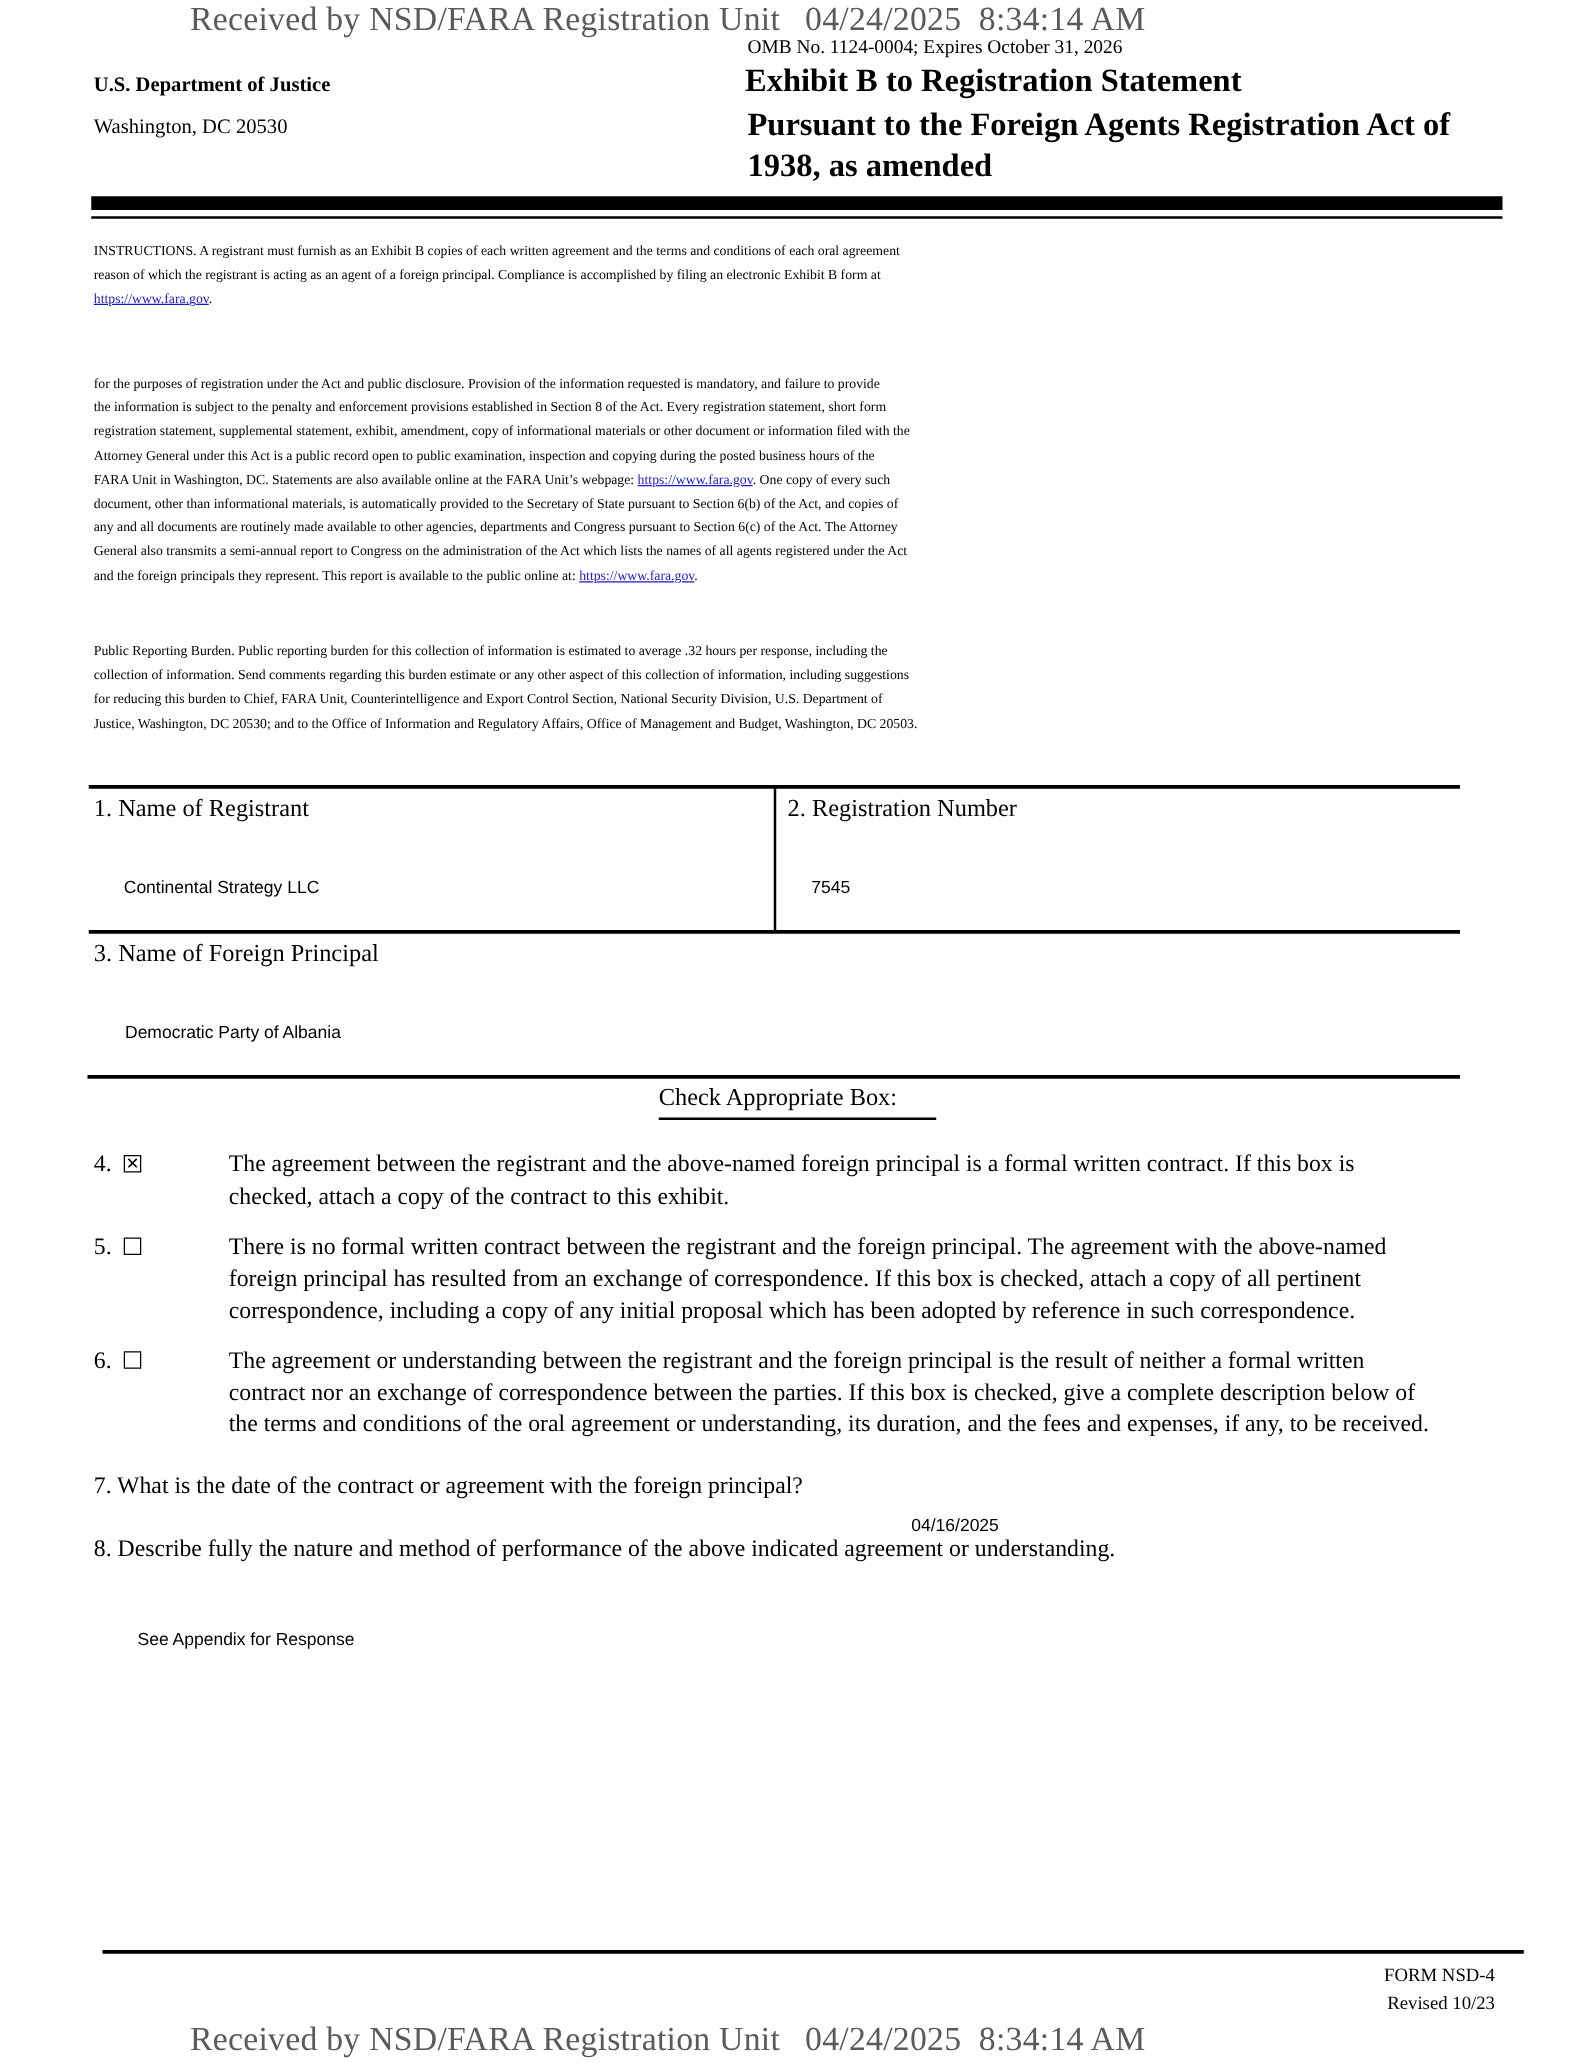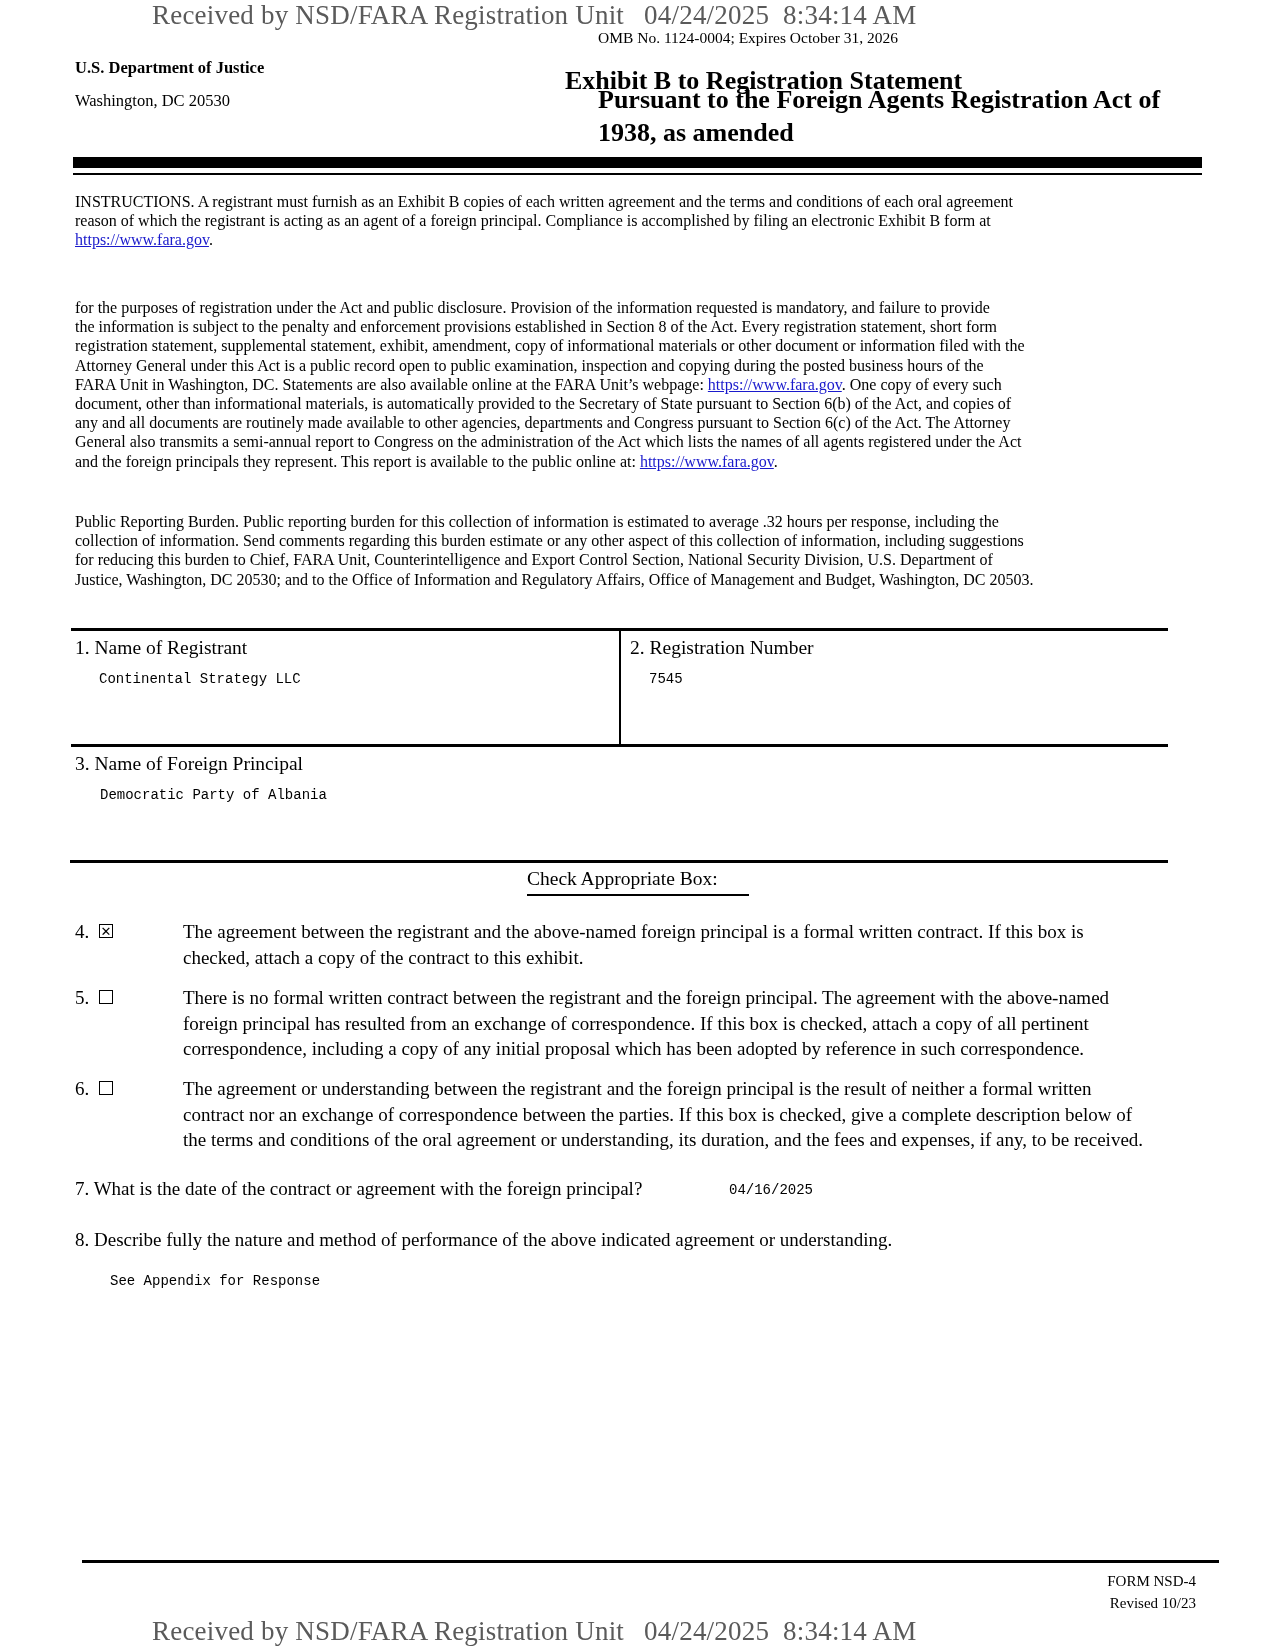--- a/index.html
+++ b/index.html
@@ -7,47 +7,47 @@
          font-family:"Liberation Serif", serif; color:#000; }
   .abs { position:absolute; white-space:nowrap; }
   .stamp { font-size:27px; color:#5a5a5a; letter-spacing:0.2px; }
   .stamp .gap { display:inline-block; width:20px; }
   .omb { font-size:15.5px; }
   .dept { font-size:16.5px; }
   .dept-bold { font-weight:bold; }
   .title { font-size:26px; font-weight:bold; }
   .bar-thick { position:absolute; background:#000; height:11px; }
   .bar-thin { position:absolute; background:#000; height:3px; }
-  .para { position:absolute; left:75px; font-size:16px; line-height:19.2px; }
+  .para { position:absolute; left:75px; font-size:11px; line-height:19.2px; }
   .para .ln { display:block; white-space:nowrap; }
   .link { color:#1a1acc; text-decoration:underline; }
   .rule { position:absolute; background:#000; }
   .label { font-size:19.5px; }
-  .mono { font-family:Liberation Mono, monospace; font-size:14px; }
+  .mono { font-family:Liberation Sans, sans-serif; font-size:14px;margin-top:30px; }
   .item { position:absolute; left:75px; font-size:19px; line-height:25.5px; }
   .item .num { position:absolute; left:0; top:0; }
   .item .cb { position:absolute; left:24px; top:5px; width:14px; height:14px;
               border:1.6px solid #000; box-sizing:border-box; cursor:pointer; }
   .item .cb .x { position:absolute; left:0; top:-5px; width:100%; text-align:center;
                  font-family:"DejaVu Sans", sans-serif; font-size:13px; line-height:24px; }
   .item .txt { position:absolute; left:60px; top:0; }
   .item .txt .ln { display:block; white-space:nowrap;margin-left:48px; }
   .form-no { font-size:15px; text-align:right; line-height:22px; }
 </style>
 </head>
 <body>
 
 <div class="abs stamp" style="left:152px; top:0px;">
   <span>Received by NSD/FARA Registration Unit</span><span class="gap"></span><span>04/24/2025</span><span class="gap" style="width:14px"></span><span>8:34:14 AM</span>
 </div>
 
 <div class="abs omb" style="left:598px; top:29px;">OMB No. 1124-0004; Expires October 31, 2026</div>
 <div class="abs dept dept-bold" style="left:75px; top:58px;">U.S. Department of Justice</div>
 <div class="abs dept" style="left:75px; top:91px;">Washington, DC 20530</div>
-<div class="abs title" style="left:565px; top:50px;margin-top:16px;">Exhibit B to Registration Statement</div>
+<div class="abs title" style="left:596px; top:50px;">Exhibit B to Registration Statement</div>
 <div class="abs title" style="left:598px; top:85px;">Pursuant to the Foreign Agents Registration Act of</div>
 <div class="abs title" style="left:598px; top:118px;">1938, as amended</div>
 
 <div class="bar-thick" style="left:73px; top:157px; width:1129px;"></div>
 <div class="bar-thin" style="left:73px; top:173px; width:1129px; height:2px;"></div>
 
 <div class="para" style="top:192px;">
   <span class="ln">INSTRUCTIONS.  A registrant must furnish as an Exhibit B copies of each written agreement and the terms and conditions of each oral agreement</span>
   <span class="ln">reason of which the registrant is acting as an agent of a foreign principal.  Compliance is accomplished by filing an electronic Exhibit B form at</span>
   <span class="ln"><a class="link">https://www.fara.gov</a><span>.</span></span>

